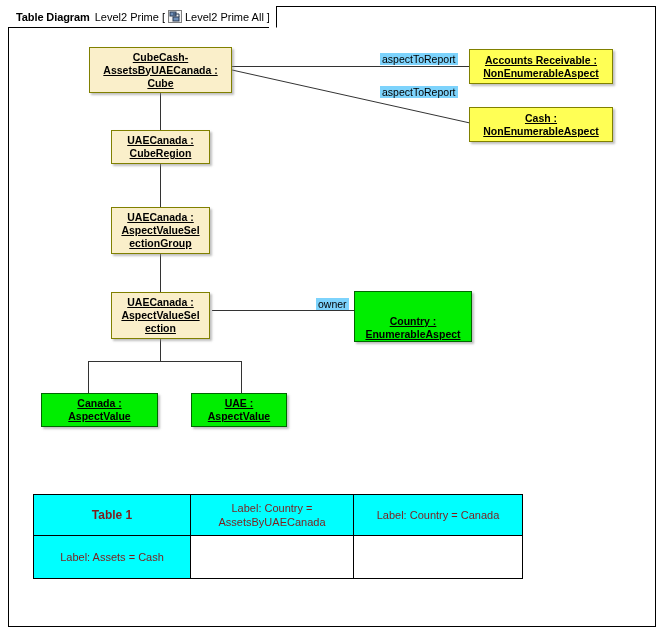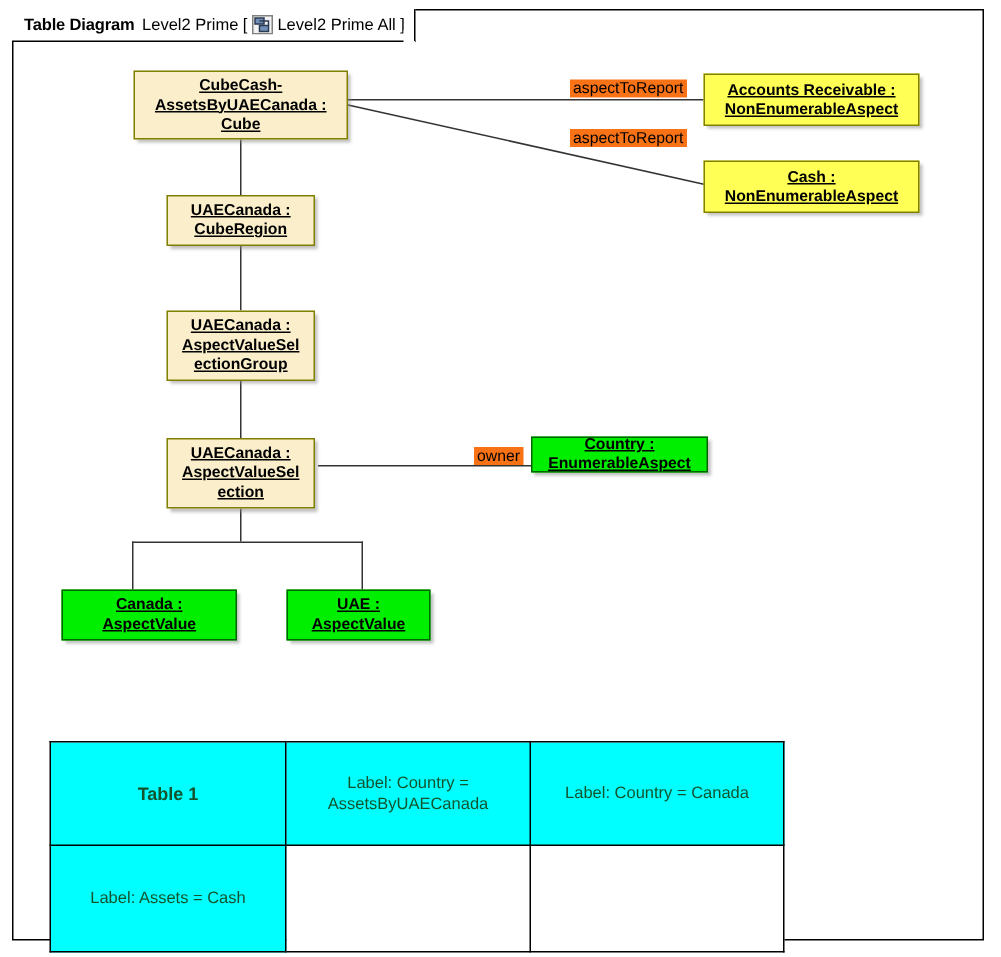--- a/index.html
+++ b/index.html
@@ -106,40 +106,40 @@
   .diag {
     position: absolute;
     z-index: 1;
     overflow: visible;
   }
   .edge-label {
     position: absolute;
     font-size: 10.5px;
     color: #000000;
     white-space: nowrap;
-    background: #f97316;
+    background: #7dd3fc;
     padding: 0 2px;
     z-index: 2;
   }
 
   
   #grid {
     position: absolute;
     left: 33px;
     top: 494px;
     border-collapse: collapse;
     z-index: 3;
   }
   #grid td {
     border: 1px solid #000000;
     font-size: 11px;
-    color: #14532d;
+    color: #7f1d1d;
     text-align: center;
     vertical-align: middle;
-    padding: 16px 4px;
+    padding: 2px 4px;
     line-height: 14px;
   }
   #grid td.hdr { background: #00ffff; }
   #grid td.corner { background: #00ffff; font-weight: bold; font-size: 12px; }
   #grid td.blank { background: #ffffff; }
   #grid .c0 { width: 148px; height: 36px; }
   #grid .c1 { width: 154px; margin-top: 45px; }
   #grid .c2 { width: 160px; }
 </style>
 </head>
@@ -227,21 +227,21 @@
   </div>
 
   <div class="node cream" style="left:111px; top:292px; width:99px; height:47px;">
     <div>
       <div class="txt">UAECanada :</div>
       <div class="txt">AspectValueSel</div>
       <div class="txt">ection</div>
     </div>
   </div>
 
-  <div class="node green" style="left:354px; top:291px; width:118px; height:24px;">
+  <div class="node green" style="left:354px; top:291px; width:118px; height:51px;align-items:flex-end;">
     <div>
       <div class="txt">Country :</div>
       <div class="txt">EnumerableAspect</div>
     </div>
   </div>
 
   <div class="node green" style="left:41px; top:393px; width:117px; height:34px;">
     <div>
       <div class="txt">Canada :</div>
       <div class="txt">AspectValue</div>

